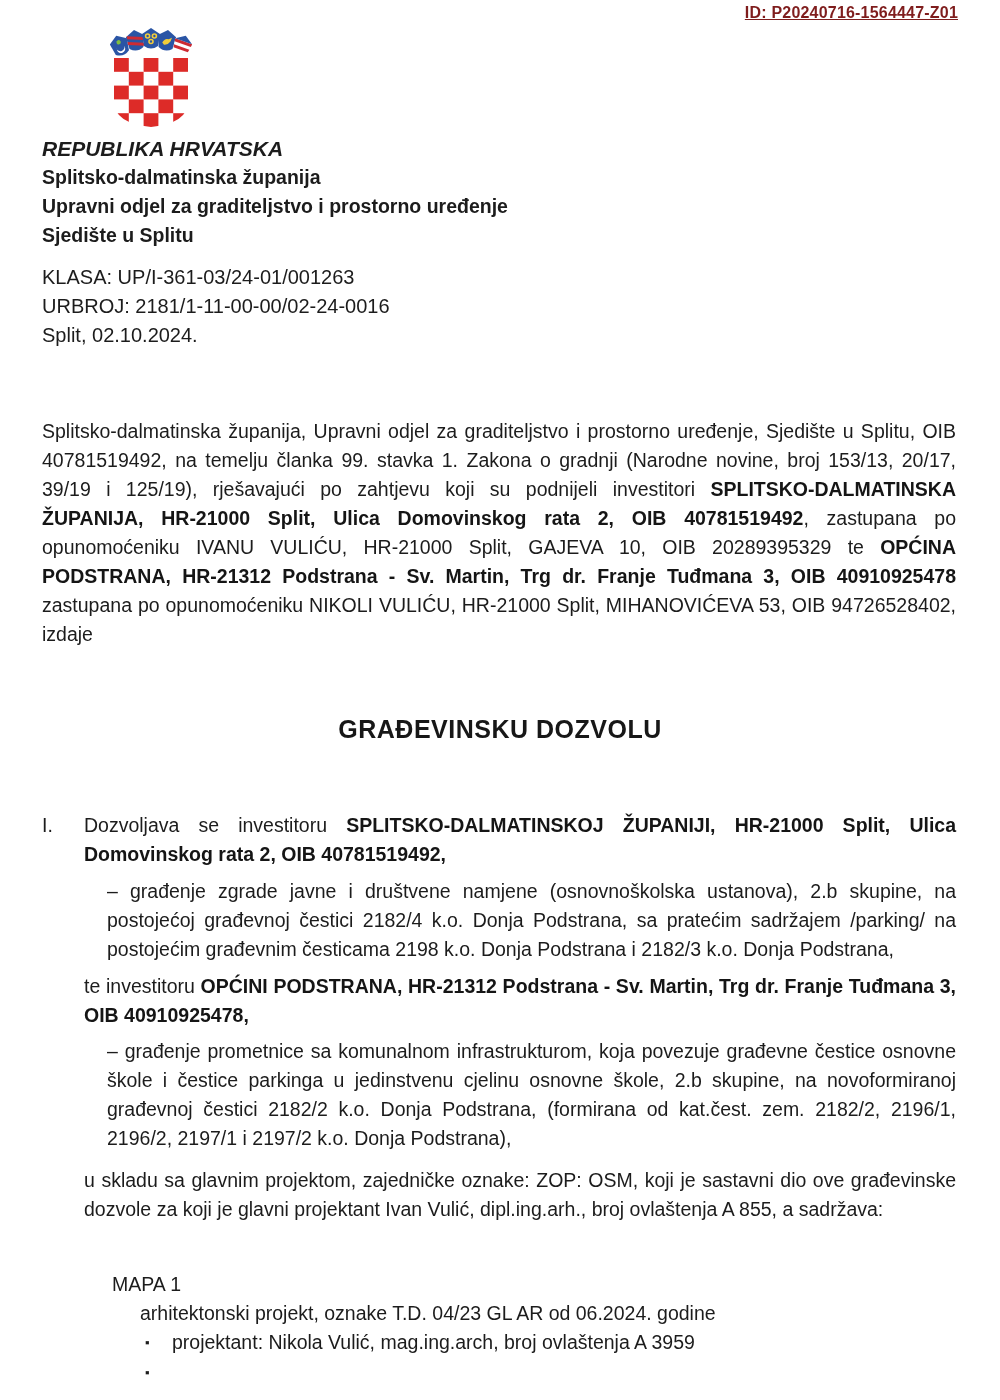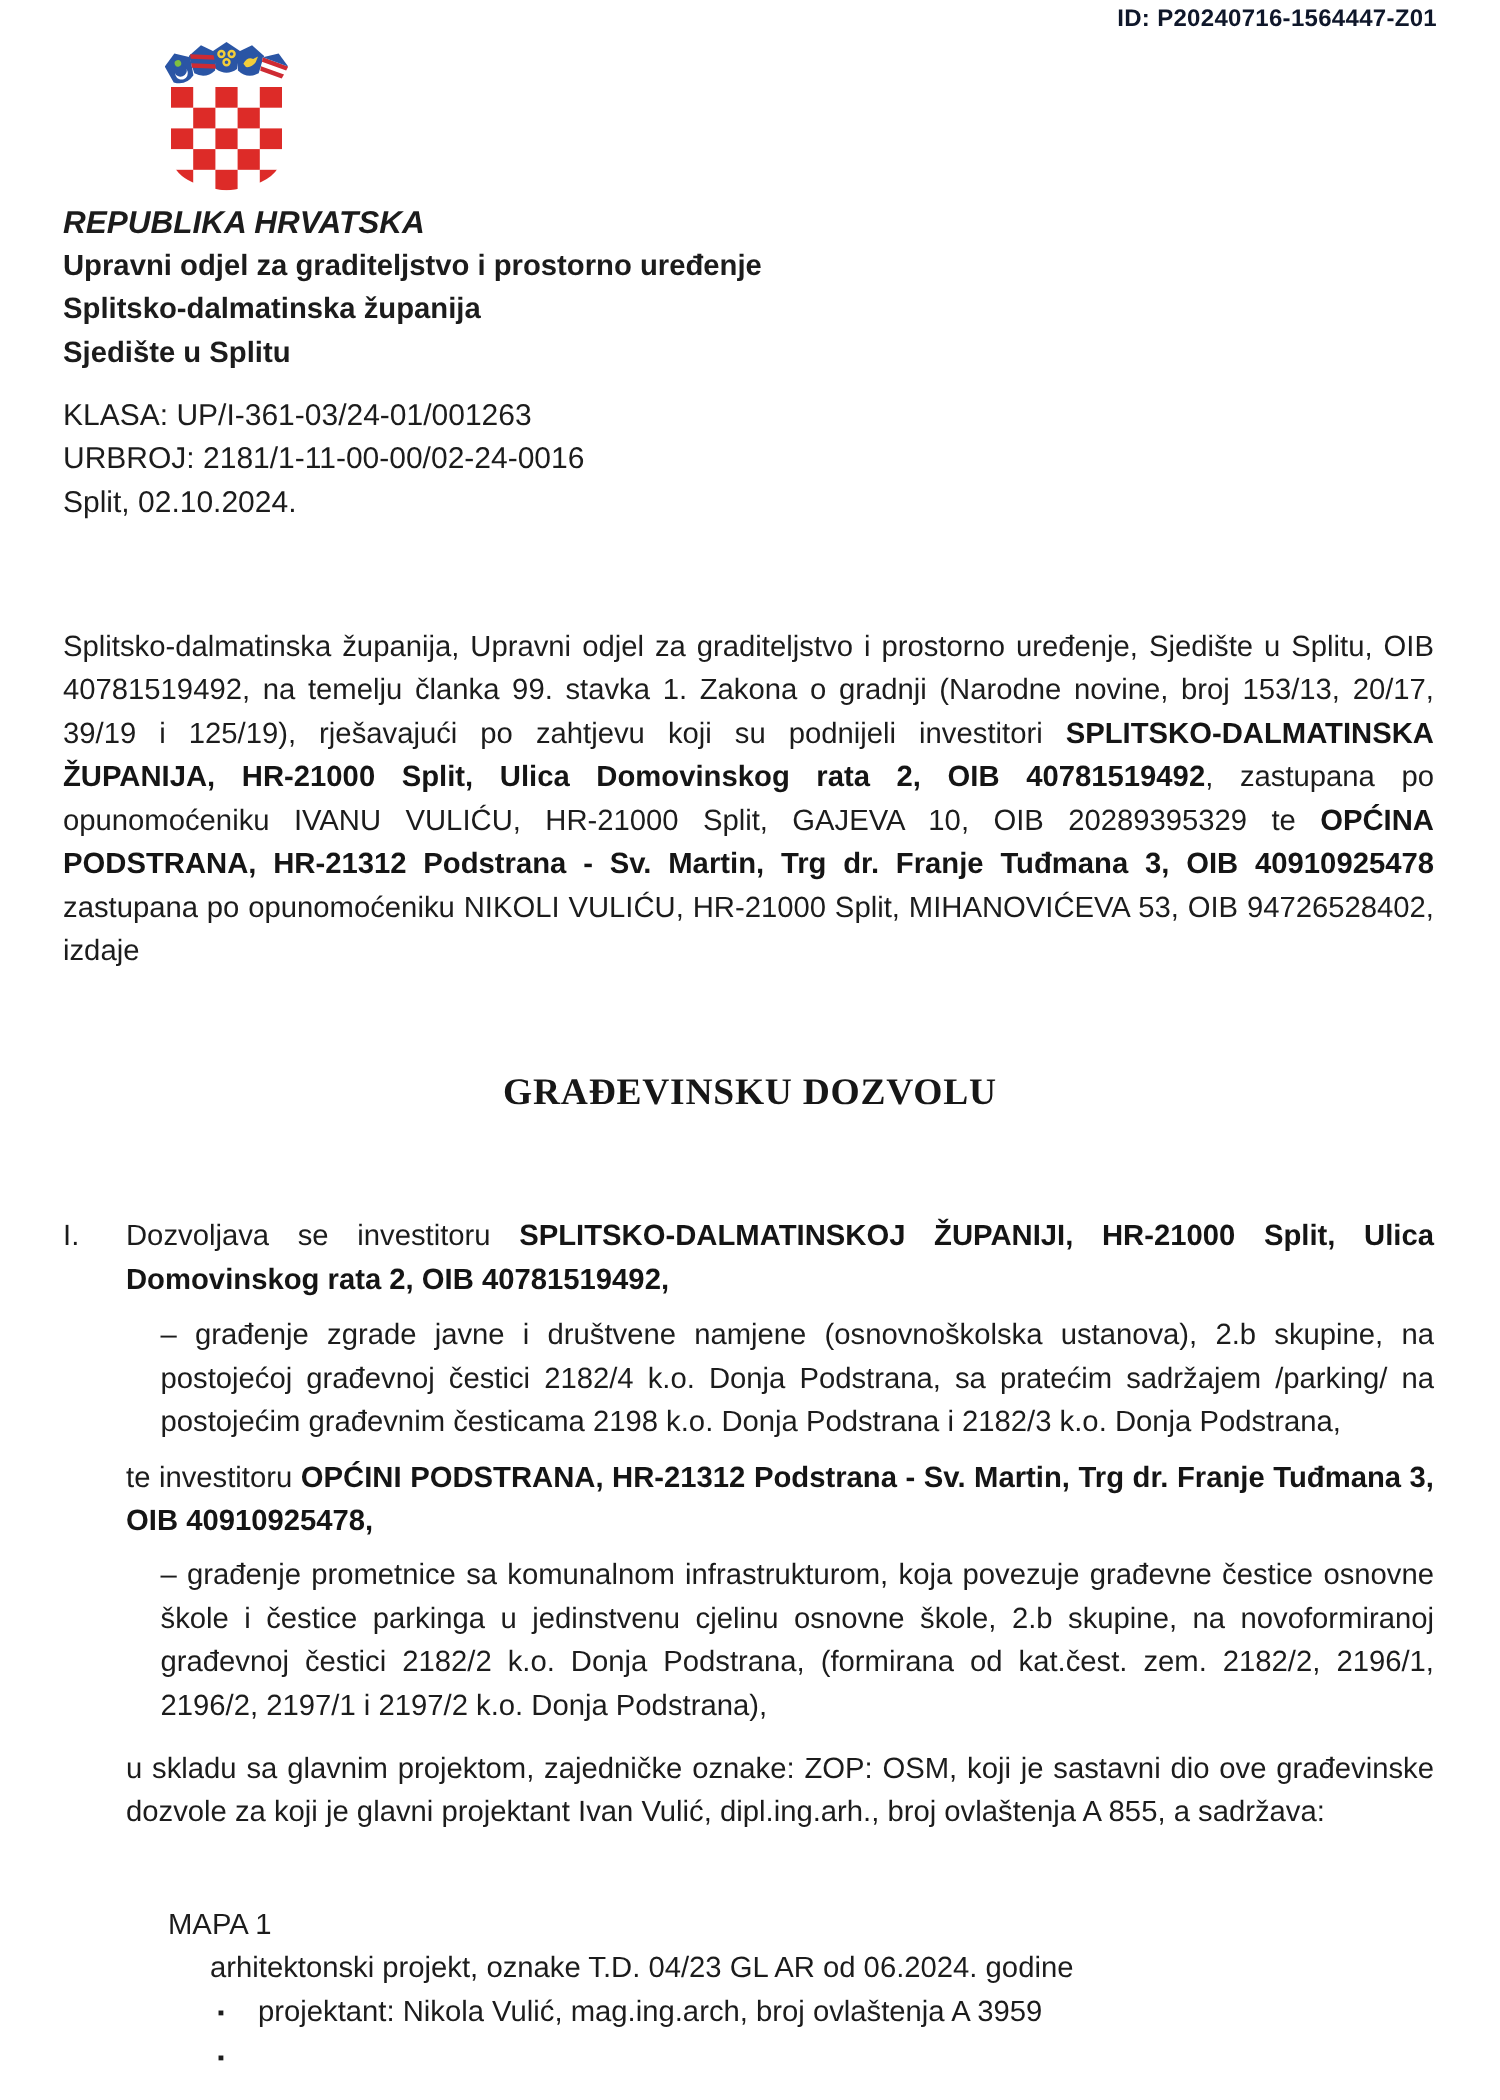--- a/index.html
+++ b/index.html
@@ -6,36 +6,36 @@
   body{
     width:1000px;height:1400px;
     background:#ffffff;
     color:#1c1c1c;
     font-family:"Liberation Sans", sans-serif;
     overflow:hidden;
     position:relative;
   }
   .doc-id{
     position:absolute;top:4px;right:42px;
-    font-weight:bold;font-size:16px;letter-spacing:.2px;color:#0f172a;
+    font-weight:bold;font-size:16px;letter-spacing:.2px;color:#7f1d1d;text-decoration:underline;
   }
   .coat{display:block;margin:28px 0 0 110px;width:82px;height:100px;}
   .agency{margin:6px 0 0 42px;font-weight:bold;line-height:29px;}
   .agency .country{font-size:21px;font-style:italic;}
   .agency .line{font-size:19.5px;}
   .refs{margin:13px 0 0 42px;font-size:20px;line-height:29px;}
   .para{
     margin:0 44px 0 42px;
     font-size:19.5px;line-height:29px;
     text-align:justify;
   }
   .intro{margin-top:67px;}
   .doc-title{
     text-align:center;font-weight:bold;font-size:25px;
-    letter-spacing:.5px;margin-top:66px;color:#171717;font-family:Liberation Serif, serif;
+    letter-spacing:.5px;margin-top:66px;color:#171717;
   }
   .sec{position:relative;margin:67px 44px 0 84px;}
   .sec .marker{position:absolute;left:-42px;top:0;}
   .dash-item{margin:8px 44px 0 107px;}
   .indent-para{margin:8px 44px 0 84px;}
   .dash-item2{margin:7px 44px 0 107px;}
   .closing{margin:13px 44px 0 84px;}
   .mapa-title{margin:46px 0 0 112px;font-size:19.5px;line-height:29px;}
   .mapa-sub{margin:0 44px 0 140px;font-size:19.5px;line-height:29px;}
   .mapa-bullet{
@@ -101,22 +101,22 @@
         <rect x="48.400000000000006" y="71.4" width="14.8" height="13.8" fill="#DD2B28"></rect>
         <rect x="4" y="85.2" width="14.8" height="13.8" fill="#DD2B28"></rect>
         <rect x="33.6" y="85.2" width="14.8" height="13.8" fill="#DD2B28"></rect>
         <rect x="63.2" y="85.2" width="14.8" height="13.8" fill="#DD2B28"></rect>
       </g>
   </g>
 </svg>
 
 <div class="agency">
   <div class="country">REPUBLIKA HRVATSKA</div>
+  <div class="line">Splitsko-dalmatinska županija</div>
   <div class="line">Upravni odjel za graditeljstvo i prostorno uređenje</div>
-  <div class="line">Splitsko-dalmatinska županija</div>
   <div class="line">Sjedište u Splitu</div>
 </div>
 
 <div class="refs">
   <div>KLASA: UP/I-361-03/24-01/001263</div>
   <div>URBROJ: 2181/1-11-00-00/02-24-0016</div>
   <div>Split, 02.10.2024.</div>
 </div>
 
 <p class="para intro"><span>Splitsko-dalmatinska županija, Upravni odjel za graditeljstvo i prostorno uređenje, Sjedište u Splitu, OIB 40781519492, na temelju članka 99. stavka 1. Zakona o gradnji (Narodne novine, broj 153/13, 20/17, 39/19 i 125/19), rješavajući po zahtjevu koji su podnijeli investitori </span><b>SPLITSKO-DALMATINSKA ŽUPANIJA, HR-21000 Split, Ulica Domovinskog rata 2, OIB 40781519492</b><span>, zastupana po opunomoćeniku IVANU VULIĆU, HR-21000 Split, GAJEVA 10, OIB 20289395329 te </span><b>OPĆINA PODSTRANA, HR-21312 Podstrana - Sv. Martin, Trg dr. Franje Tuđmana 3, OIB 40910925478</b><span> zastupana po opunomoćeniku NIKOLI VULIĆU, HR-21000 Split, MIHANOVIĆEVA 53, OIB 94726528402,  izdaje</span></p>

